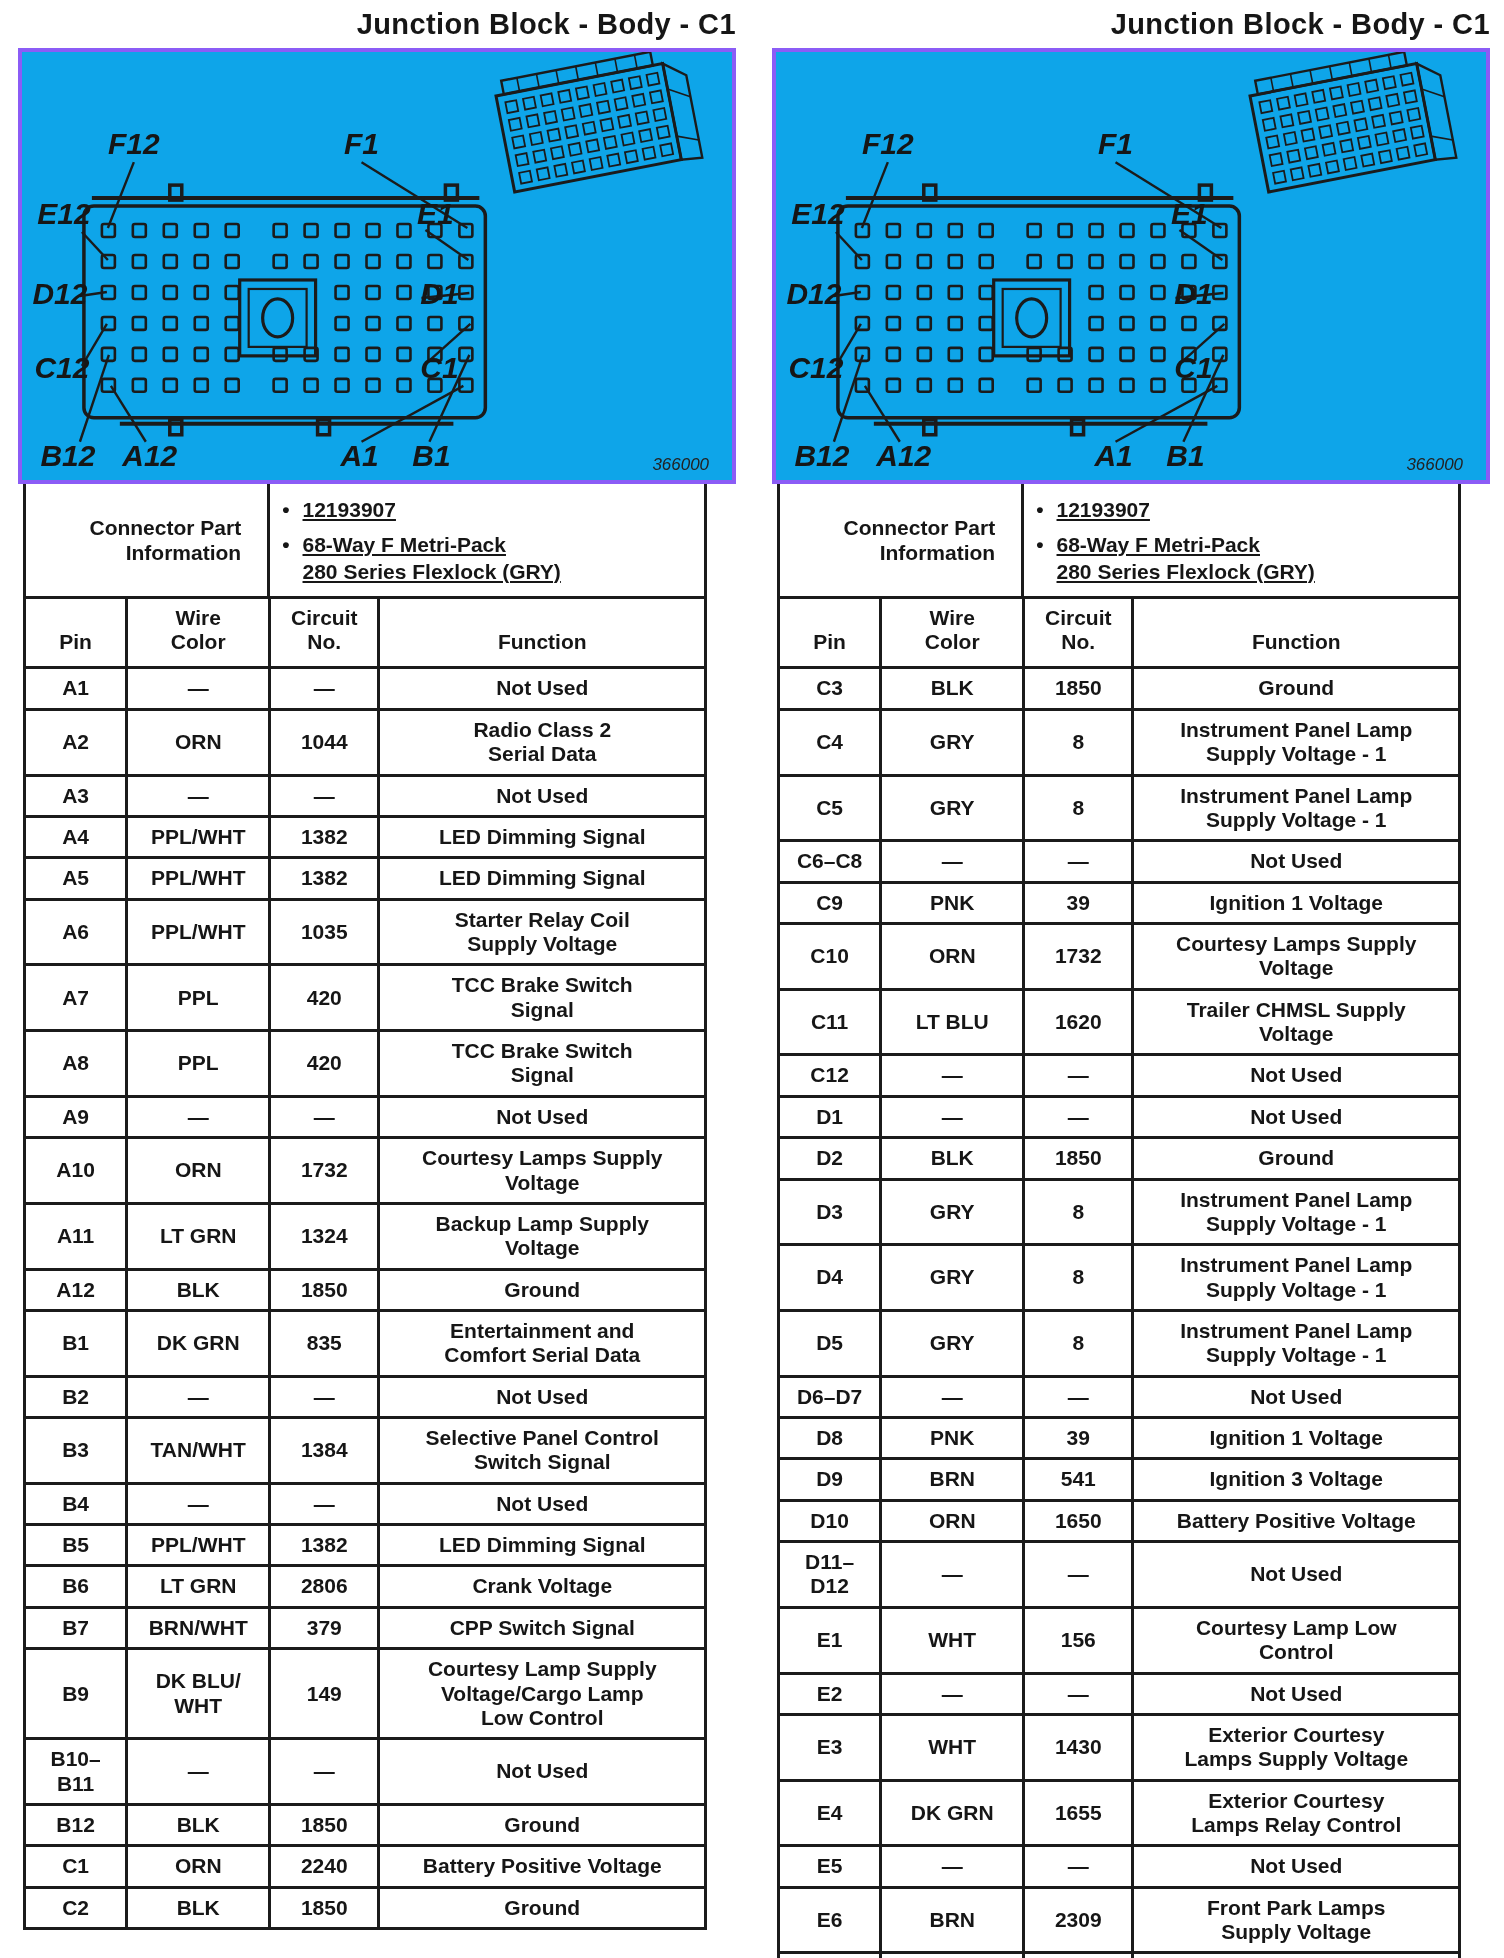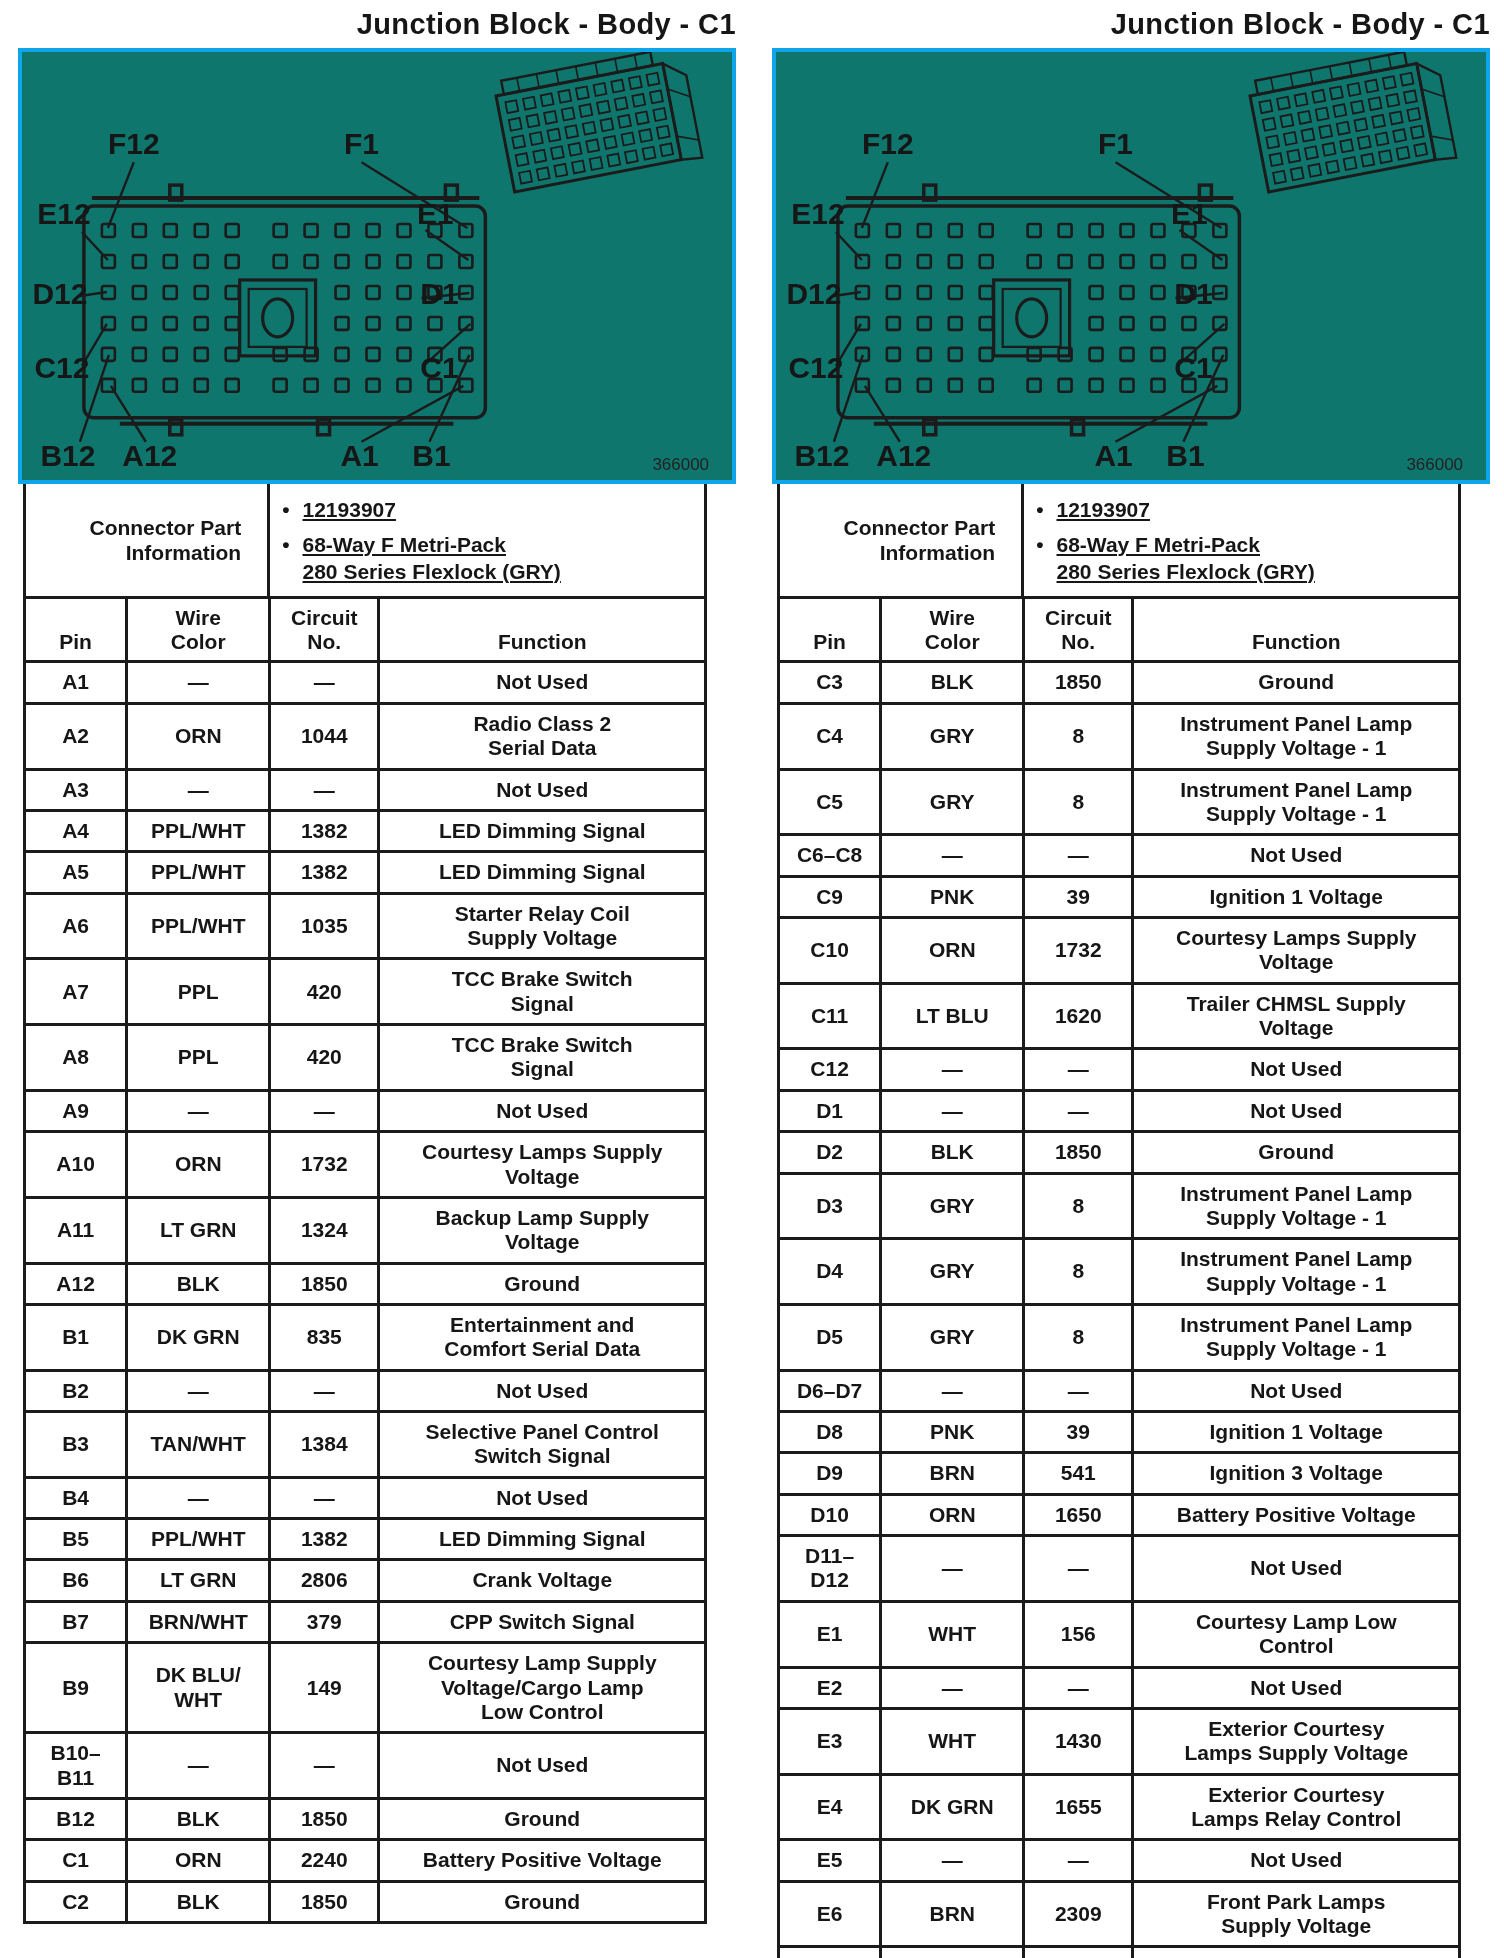--- a/index.html
+++ b/index.html
@@ -9,21 +9,21 @@
     color:#161616;
     -webkit-font-smoothing:antialiased;
   }
   .page{display:flex;gap:36px;padding:6px 14px 10px 18px;}
   .panel{width:718px;flex:0 0 auto;}
   .panel-title{
     text-align:right;font-size:29px;font-weight:700;letter-spacing:.4px;
     margin:2px 0 7px 0;
   }
   .diagram-box{
-    border:4px solid #0ea5e9;height:428px;position:relative;background:#0f766e;
+    border:4px solid #8b5cf6;height:428px;position:relative;background:#0ea5e9;font-style:italic;
   }
   .diagram-box svg{display:block;width:100%;height:100%;}
   .face-line{stroke:#1b1b1b;fill:none;}
   .svg-label{font-family:"Liberation Sans",sans-serif;font-weight:700;font-size:30px;fill:#161616;}
   .fig-num{font-family:"Liberation Sans",sans-serif;font-weight:400;font-size:17px;fill:#222;}
   .info-row{
     display:flex;width:95.3%;margin-left:5px;
     border:3px solid #1b1b1b;border-top:none;box-sizing:border-box;background:#fff;
   }
   .info-label{
@@ -40,21 +40,21 @@
     border-collapse:collapse;width:95.3%;margin-left:5px;margin-top:-3px;
     table-layout:fixed;background:#fff;
   }
   table.pin-table td{
     border:3px solid #1b1b1b;font-size:21px;font-weight:700;
     text-align:center;vertical-align:middle;padding:7px 6px;line-height:1.16;
     overflow:hidden;
   }
   table.pin-table thead td{
     vertical-align:bottom;white-space:pre-line;height:62px;box-sizing:border-box;
-    padding-bottom:6px;
+    padding-bottom:12px;
   }
   td.fn{text-align:left;padding-left:10px;white-space:pre-line;}
   td.pin-c, td.wire-c{white-space:pre-line;}
 </style>
 </head>
 <body>
 
 <div class="page">
 
   <section class="panel">

